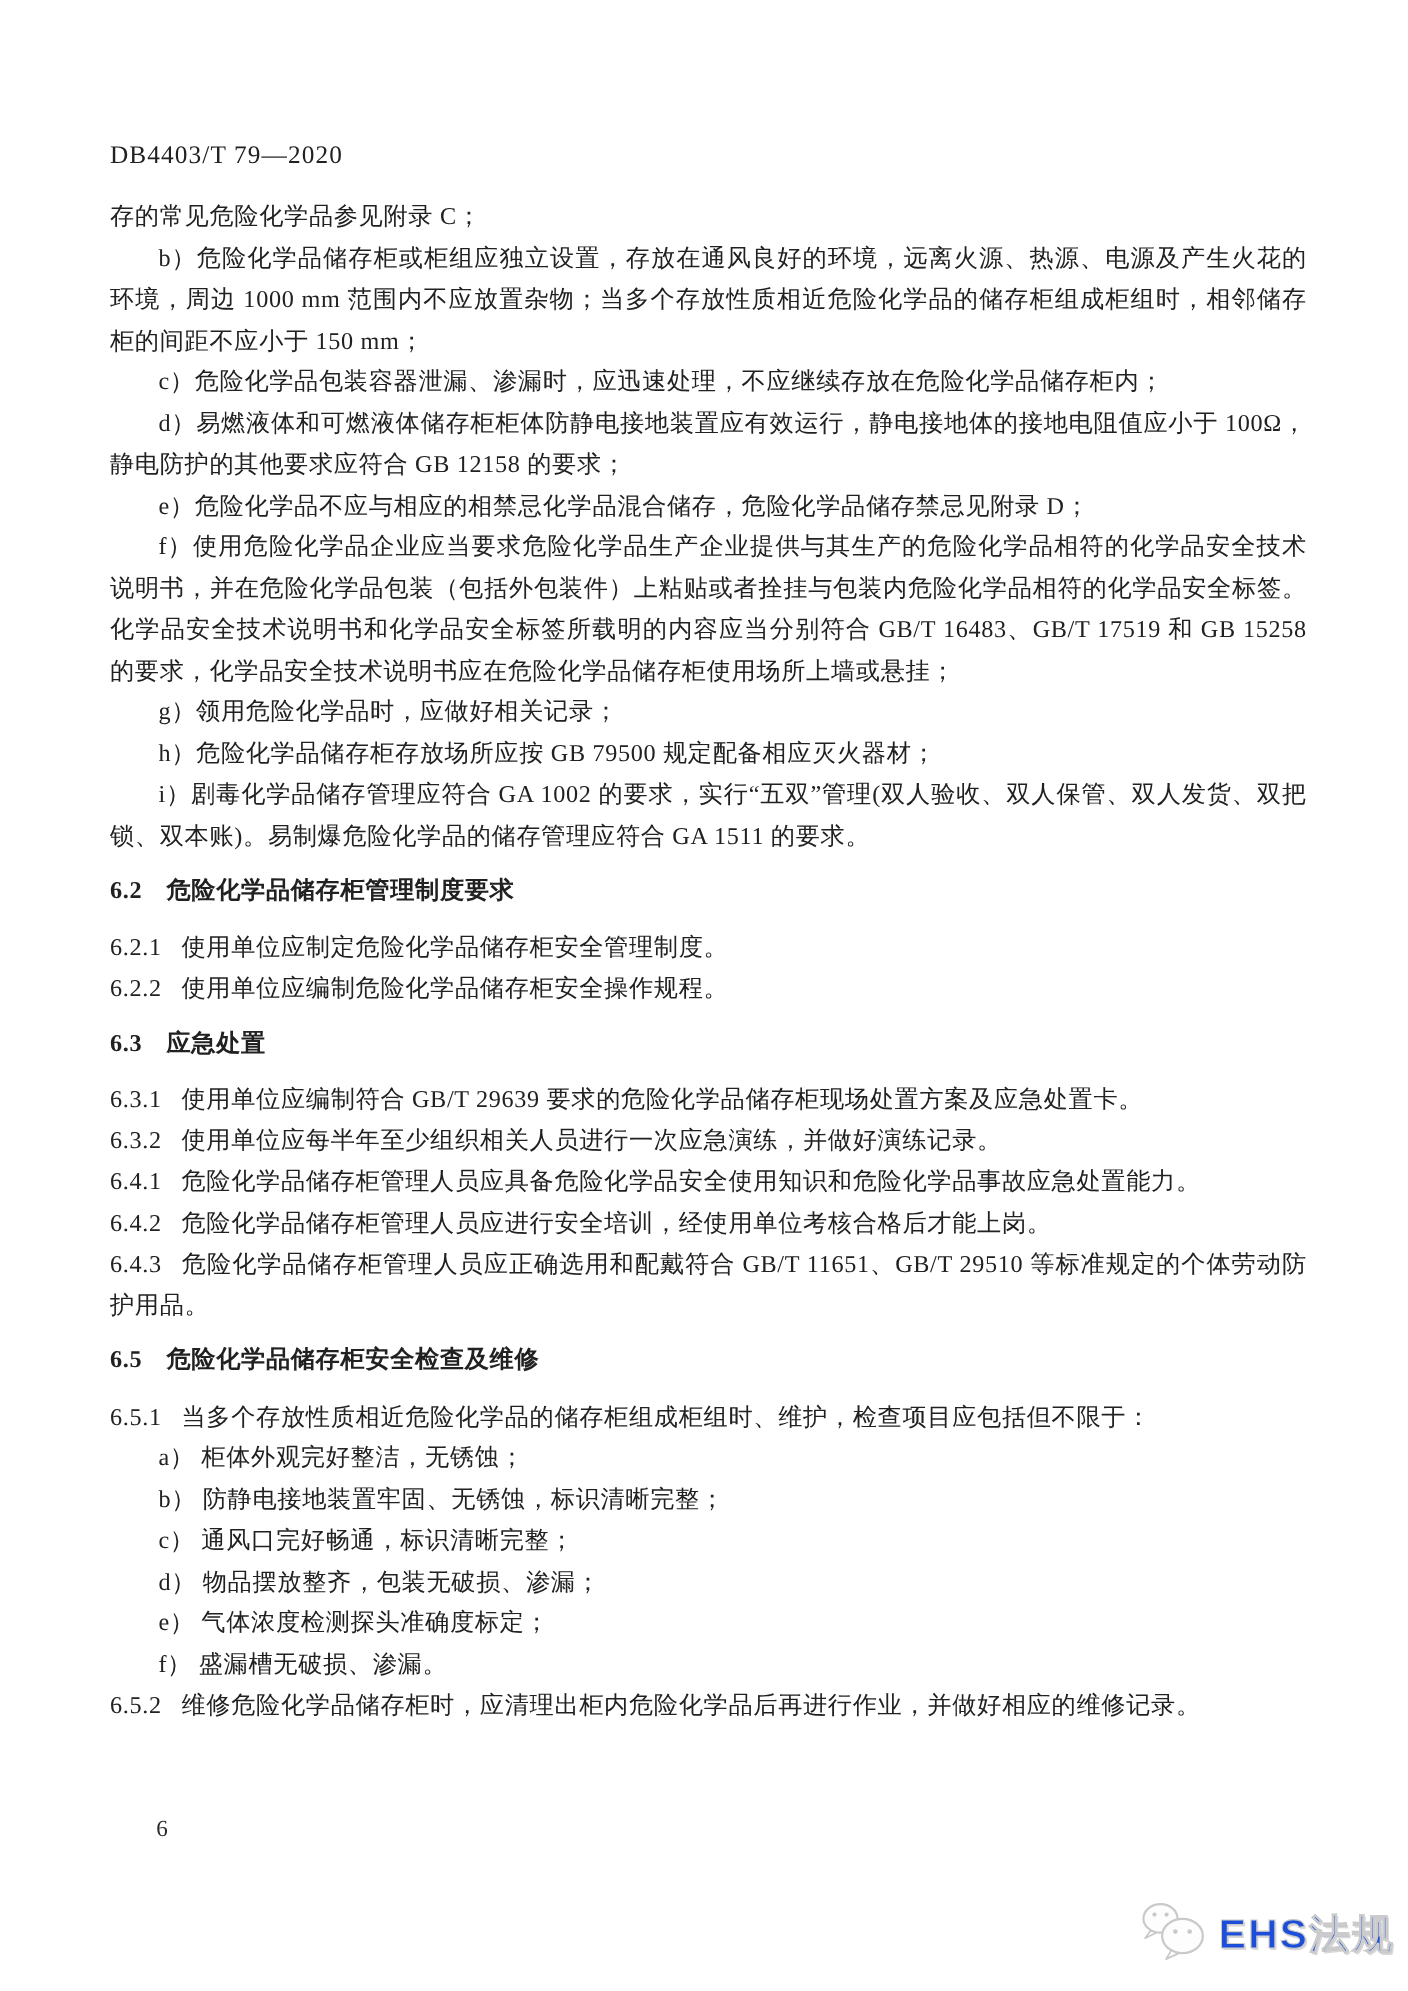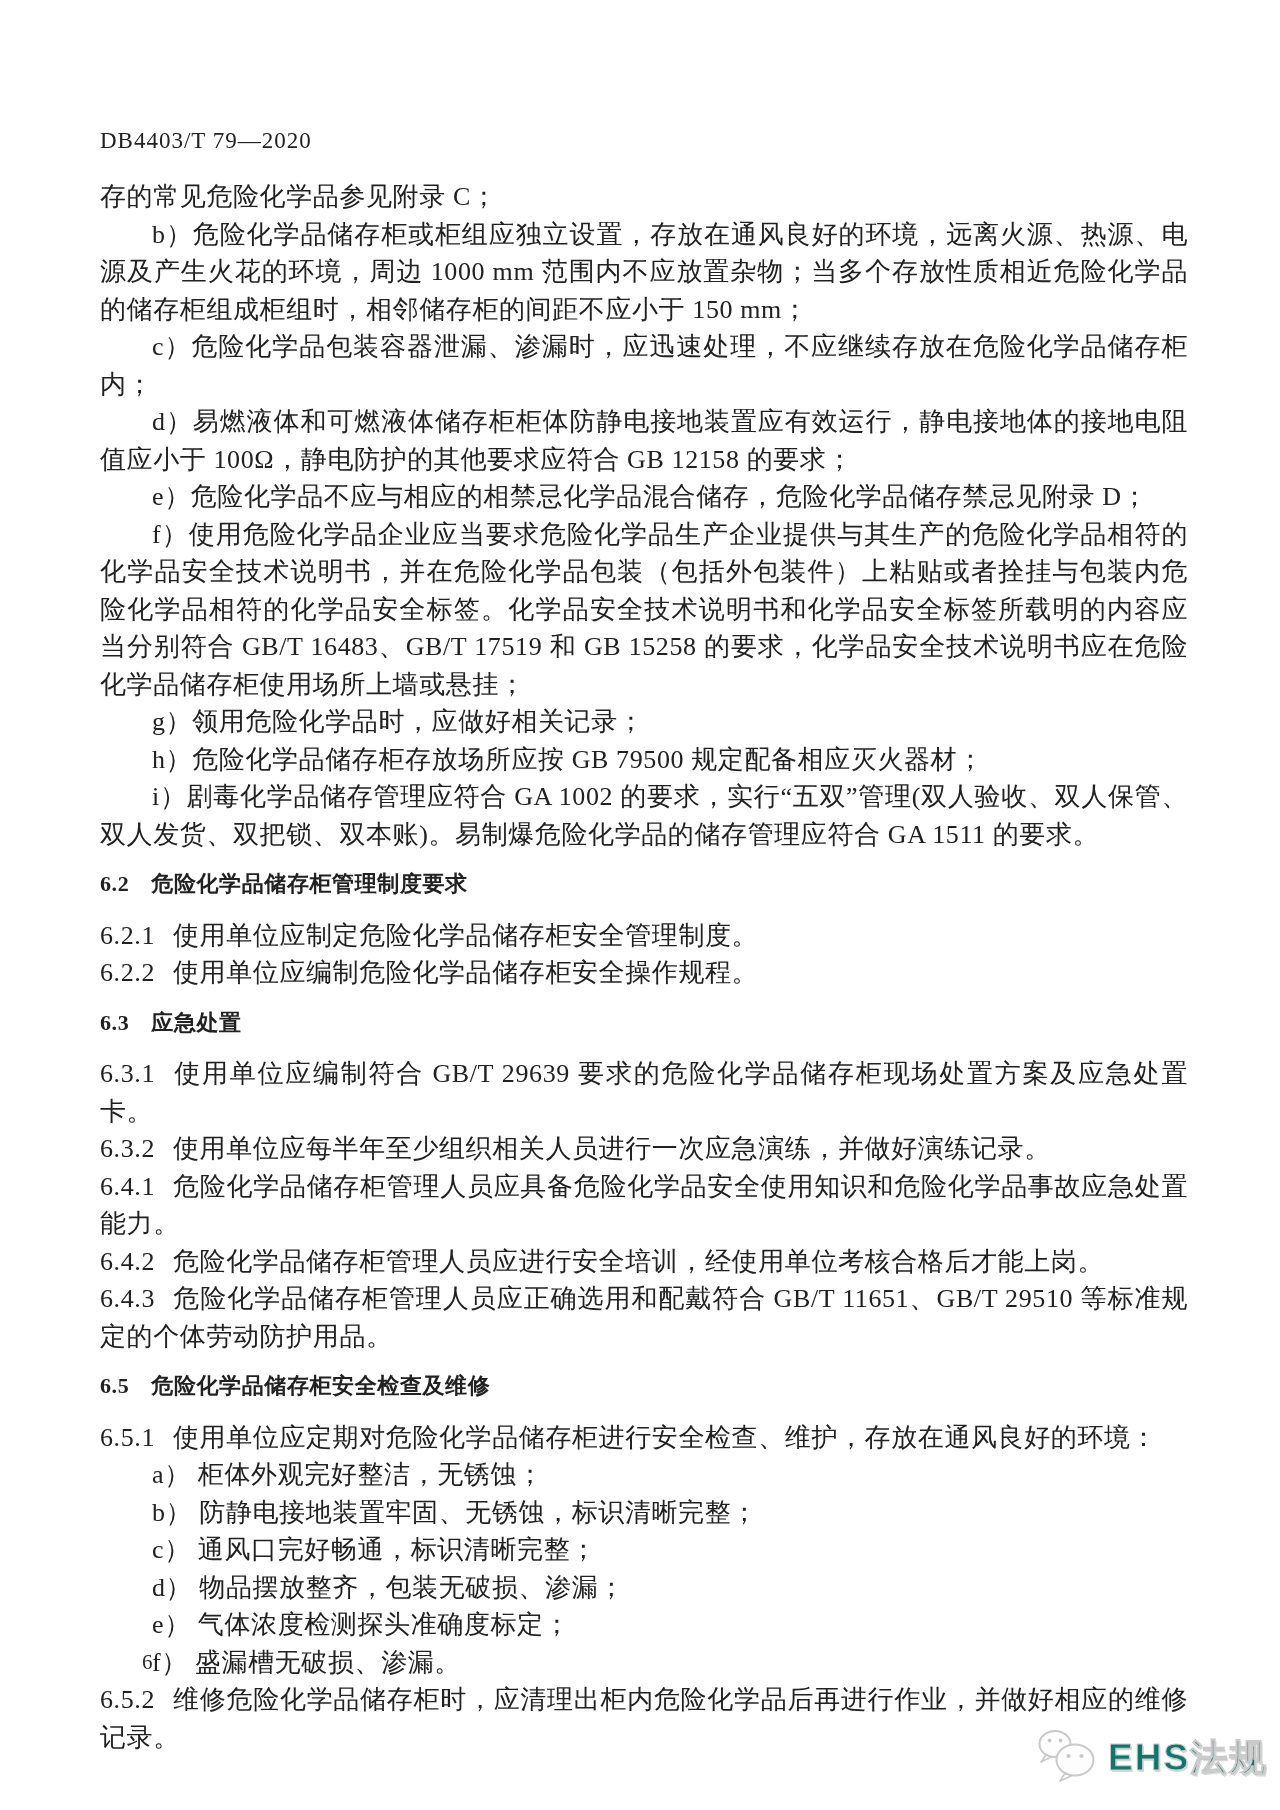--- a/index.html
+++ b/index.html
@@ -19,21 +19,21 @@
     top: 128px;
     width: 1088px;
   }
   .doc-code {
     font-size: 23px;
     letter-spacing: 1px;
     margin-bottom: 24px;
     white-space: nowrap;
   }
   .para {
-    font-size: 26px;
+    font-size: 22px;
     line-height: 37.5px;
     margin: 0;
     text-align: justify;
     letter-spacing: 0.6px;
   }
   .indent { text-indent: 2em; }
   .sec {
     font-size: 22px;
     font-weight: bold;
     line-height: 37.5px;
@@ -54,21 +54,21 @@
     left: 1036px;
     top: 1728px;
     display: flex;
     align-items: center;
     gap: 8px;
   }
   .watermark-text {
     font-family: "Liberation Sans", sans-serif;
     font-size: 37px;
     font-weight: bold;
-    color: #0f766e;
+    color: #1d4ed8;
     -webkit-text-stroke: 1px #cbcbcb;
     text-shadow: 1.5px 1.5px 0 #d9d9d9;
     letter-spacing: 2px;
     white-space: nowrap;
   }
 </style>
 </head>
 <body>
 
 <div class="page">
@@ -92,21 +92,21 @@
 
     <h2 class="sec"><span class="sec-num">6.3</span><span>应急处置</span></h2>
     <p class="para"><span class="clause-num">6.3.1</span><span>使用单位应编制符合 GB/T 29639 要求的危险化学品储存柜现场处置方案及应急处置卡。</span></p>
     <p class="para"><span class="clause-num">6.3.2</span><span>使用单位应每半年至少组织相关人员进行一次应急演练，并做好演练记录。</span></p>
 
     <p class="para"><span class="clause-num">6.4.1</span><span>危险化学品储存柜管理人员应具备危险化学品安全使用知识和危险化学品事故应急处置能力。</span></p>
     <p class="para"><span class="clause-num">6.4.2</span><span>危险化学品储存柜管理人员应进行安全培训，经使用单位考核合格后才能上岗。</span></p>
     <p class="para"><span class="clause-num">6.4.3</span><span>危险化学品储存柜管理人员应正确选用和配戴符合 GB/T 11651、GB/T 29510 等标准规定的个体劳动防护用品。</span></p>
 
     <h2 class="sec"><span class="sec-num">6.5</span><span>危险化学品储存柜安全检查及维修</span></h2>
-    <p class="para"><span class="clause-num">6.5.1</span><span>使用单位应定期对危险化学品储存柜进行安全检查、维护，存放在通风良好的环境：</span></p>
+    <p class="para"><span class="clause-num">6.5.1</span><span>当多个存放性质相近危险化学品的储存柜组成柜组时、维护，检查项目应包括但不限于：</span></p>
     <p class="para indent">a） 柜体外观完好整洁，无锈蚀；</p>
     <p class="para indent">b） 防静电接地装置牢固、无锈蚀，标识清晰完整；</p>
     <p class="para indent">c） 通风口完好畅通，标识清晰完整；</p>
     <p class="para indent">d） 物品摆放整齐，包装无破损、渗漏；</p>
     <p class="para indent">e） 气体浓度检测探头准确度标定；</p>
     <p class="para indent">f） 盛漏槽无破损、渗漏。</p>
     <p class="para"><span class="clause-num">6.5.2</span><span>维修危险化学品储存柜时，应清理出柜内危险化学品后再进行作业，并做好相应的维修记录。</span></p>
 
   </div>
 

